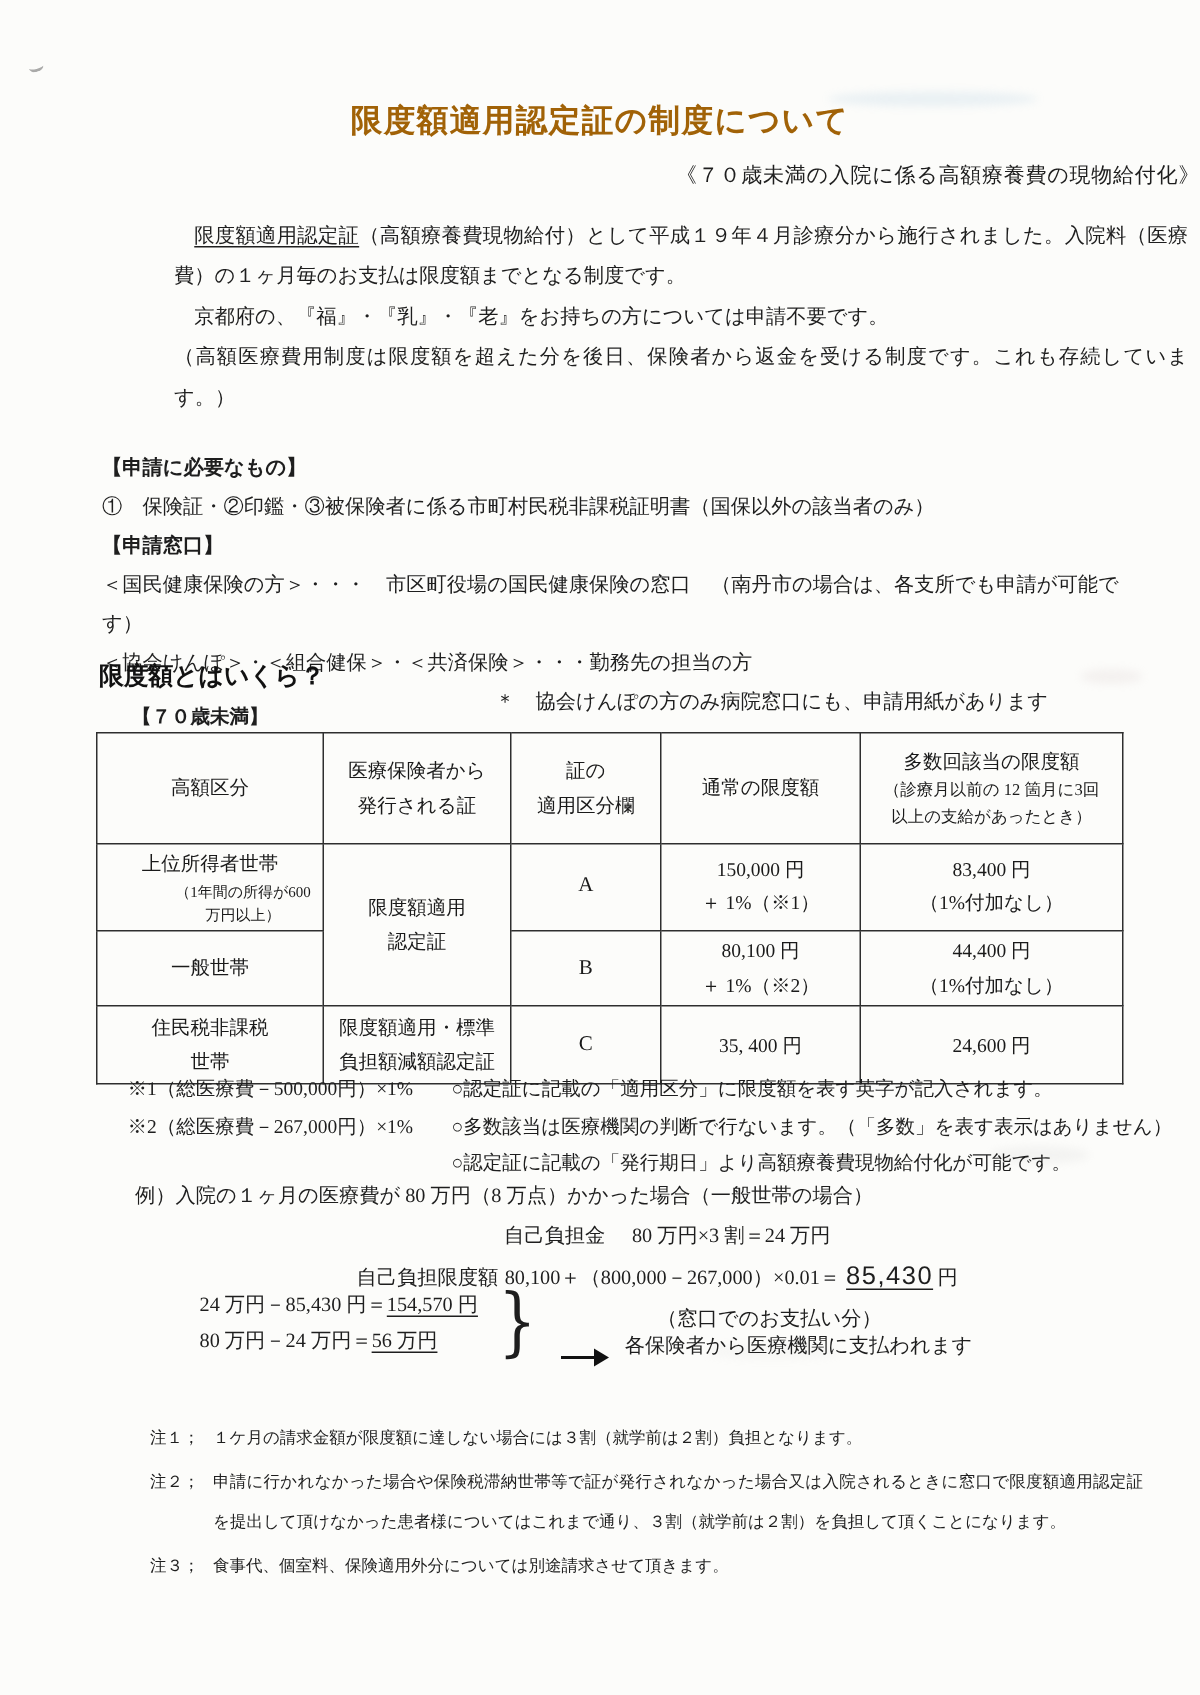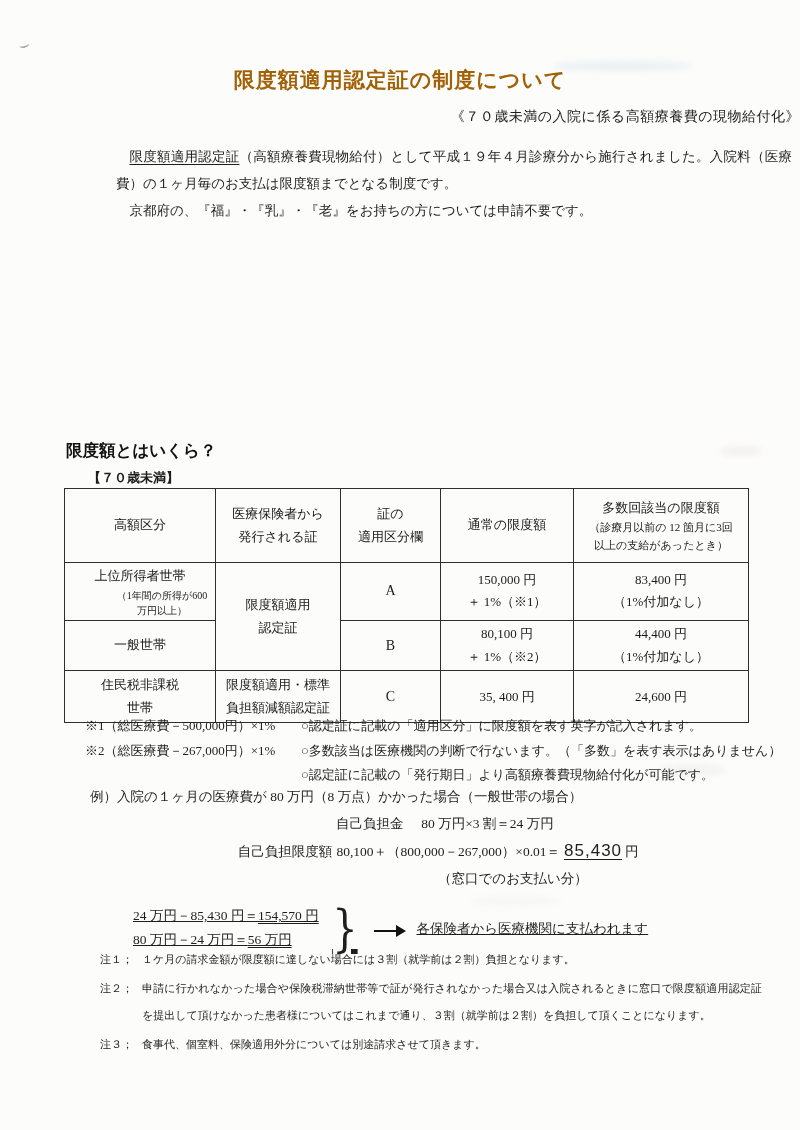--- a/index.html
+++ b/index.html
@@ -49,21 +49,21 @@
   .fnleft{display:inline-block;width:216px;}
   
   .example{position:absolute;top:783px;left:90px;width:660px;font-size:13.5px;line-height:27px;}
   .exind{margin-left:32px;text-align:center;}
   .exlabel{display:inline-block;width:103px;}
   .exlabel2{display:inline-block;width:103px;}
   .bigresult{font-family:"Liberation Sans","DejaVu Sans",sans-serif;font-size:17px;
     letter-spacing:1px;text-decoration:underline;text-underline-offset:3px;margin:0 3px 0 4px;}
   .winnote{margin-left:348px;}
   
-  .calc{position:absolute;top:904px;left:133px;display:flex;align-items:flex-start;text-decoration:underline;}
+  .calc{position:absolute;top:856px;left:133px;display:flex;align-items:flex-end;}
   .calc-lines{font-size:13.5px;line-height:24px;}
   .brace{font-size:50px;font-weight:100;line-height:1;margin:0 8px 0 10px;
     font-family:"DejaVu Serif",serif;transform:scaleX(.8);}
   .arrow{width:30px;height:2.4px;background:#111;position:relative;margin:26px 12px 0 6px;}
   .arrow::after{content:"";position:absolute;right:-2px;top:-4.8px;width:0;height:0;
     border-left:10px solid #111;border-top:6px solid transparent;border-bottom:6px solid transparent;}
   .paidnote{font-size:13.5px;margin-top:16px;}
   
   .remarks{position:absolute;top:946px;left:100px;width:662px;font-size:11px;line-height:27px;}
   .remark{position:relative;padding-left:42px;text-align:justify;}
@@ -88,22 +88,31 @@
   <div class="smudge sm3"></div>
   <div class="smudge sm4"></div>
   <div class="smudge sm5"></div>
 
   <div class="title">限度額適用認定証の制度について</div>
   <div class="subtitle">《７０歳未満の入院に係る高額療養費の現物給付化》</div>
 
   <div class="intro">
     <p class="ind"><span class="p1-lead">限度額適用認定証</span><span>（高額療養費現物給付）として平成１９年４月診療分から施行されました。入院料（医療費）の１ヶ月毎のお支払は限度額までとなる制度です。</span></p>
     <p class="ind">京都府の、『福』・『乳』・『老』をお持ちの方については申請不要です。</p>
-  </div>
-
+    <p>（高額医療費用制度は限度額を超えた分を後日、保険者から返金を受ける制度です。これも存続しています。）</p>
+  </div>
+
+  <div class="appsec">
+    <p class="sec-head">【申請に必要なもの】</p>
+    <p>①　保険証・②印鑑・③被保険者に係る市町村民税非課税証明書（国保以外の該当者のみ）</p>
+    <p class="sec-head">【申請窓口】</p>
+    <p>＜国民健康保険の方＞・・・　市区町役場の国民健康保険の窓口　（南丹市の場合は、各支所でも申請が可能です）</p>
+    <p>＜協会けんぽ＞・＜組合健保＞・＜共済保険＞・・・勤務先の担当の方</p>
+    <p class="ast-note">＊　協会けんぽの方のみ病院窓口にも、申請用紙があります</p>
+  </div>
 
   <div class="limits-head">限度額とはいくら？</div>
   <div class="limits-sub">【７０歳未満】</div>
 
   <table class="ltable">
     <colgroup>
       <col style="width:151px">
         <col style="width:125px">
         <col style="width:100px">
         <col style="width:133px">

